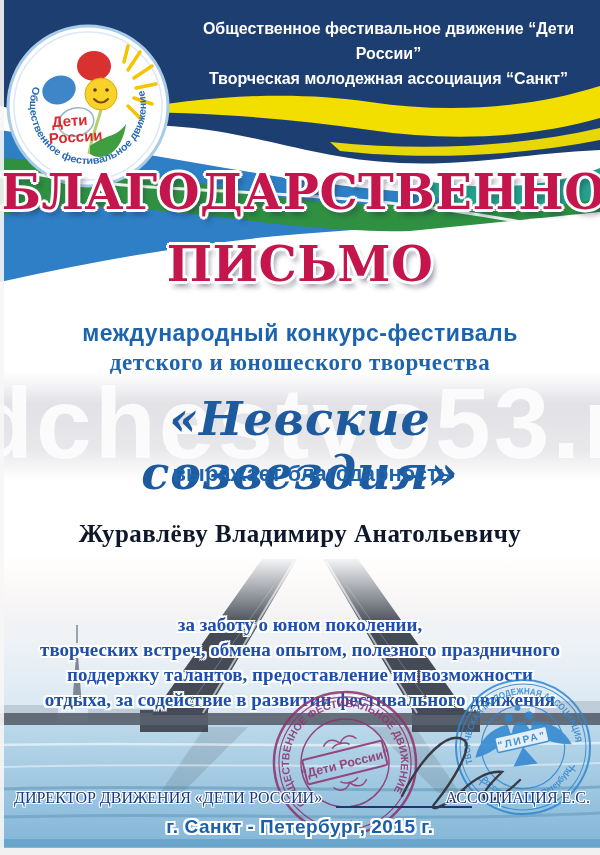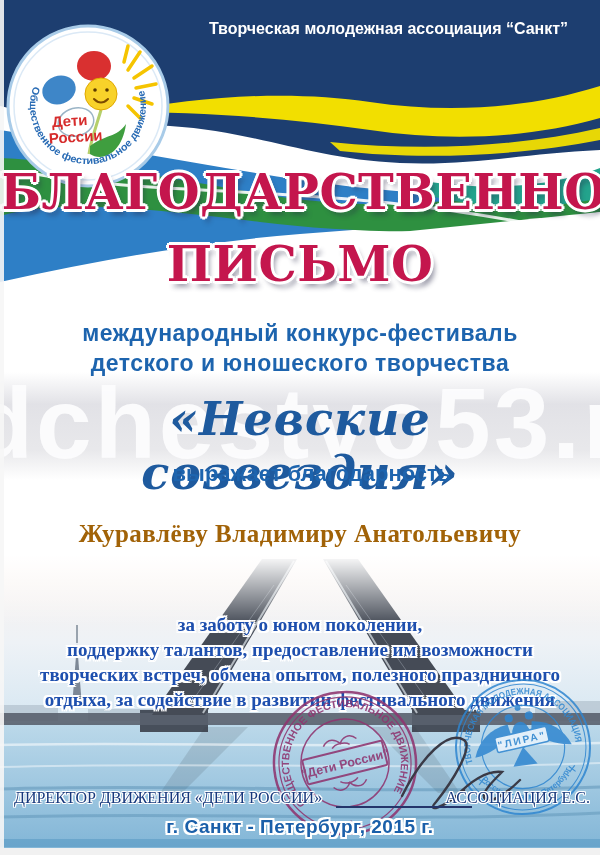--- a/index.html
+++ b/index.html
@@ -45,20 +45,21 @@
 
     <path d="M0,158 C80,162 160,176 250,192 C350,210 460,212 600,170 L600,212
              C480,238 360,234 260,222 C160,210 60,198 0,216 Z" fill="#2e9040"></path>
     <path d="M430,182 C500,192 560,184 600,168 L600,198 C540,212 470,206 430,196 Z" fill="#23a38c"></path>
 
     <path d="M0,284 C140,262 300,242 440,228 C500,222 560,216 600,212 L600,320 H0 Z" fill="#ffffff"></path>
     <path d="M24,172 C180,202 340,178 598,238" fill="none" stroke="#ffffff" stroke-width="3" opacity="0.9"></path>
   </svg>
 
   <div class="abs hdr" style="left:185px;right:8px;top:16px;text-align:center;">
+    <div>Общественное фестивальное движение “Дети России”</div>
     <div>Творческая молодежная ассоциация “Санкт”</div>
   </div>
 
   <svg class="abs" style="left:6px;top:22px" width="165" height="168" viewBox="0 0 165 168">
     <defs>
       <path id="logoArc" d="M27.5,64.2 A58,58 0 1 0 136.5,64.2" fill="none"></path>
     </defs>
     <circle cx="82" cy="84" r="80" fill="#ffffff" stroke="#a8cbe8" stroke-width="3"></circle>
     <circle cx="82" cy="84" r="74" fill="#ffffff" stroke="#dbe9f6" stroke-width="1.5"></circle>
 
@@ -91,28 +92,28 @@
 
   <div class="abs ctr title-line" style="top:164px;">БЛАГОДАРСТВЕННОЕ</div>
   <div class="abs ctr title-line" style="top:236px;">ПИСЬМО</div>
 
   <div class="abs" style="left:0;right:0;top:372px;height:108px;
               background:linear-gradient(180deg,rgba(231,231,234,0) 0%,rgba(224,224,229,.95) 30%,rgba(231,231,234,.95) 72%,rgba(242,242,244,0) 100%);">
     <div class="abs wm" style="left:-28px;top:-6px;white-space:nowrap;">dchestvo53.r</div>
   </div>
 
   <div class="abs ctr blue-sans" style="top:320px;font-size:23px;letter-spacing:0.5px;">международный конкурс-фестиваль</div>
-  <div class="abs ctr blue-sans" style="top:350px;font-size:23px;letter-spacing:0.5px;">детского и юношеского творчества</div>
+  <div class="abs ctr blue-sans" style="top:350px;font-size:23px;letter-spacing:0.5px;font-family:Liberation Serif, serif;">детского и юношеского творчества</div>
 
   <div class="abs ctr script" style="top:392px;">«Невские  созвездия»</div>
 
   <div class="abs ctr blue-sans" style="top:461px;font-size:22px;padding-left:24px;">выражает благодарность</div>
 
   <div class="abs ctr" style="top:520px;font-family:'Liberation Serif',serif;font-weight:bold;
-              font-size:25px;color:#a16207;letter-spacing:0.5px;">Журавлёву Владимиру Анатольевичу</div>
+              font-size:25px;color:#0f172a;letter-spacing:0.5px;">Журавлёву Владимиру Анатольевичу</div>
 
   <svg class="abs" style="left:0;top:555px" width="600" height="300" viewBox="0 0 600 300">
     <defs>
       <linearGradient id="sky" x1="0" y1="0" x2="0" y2="1">
         <stop offset="0" stop-color="#fbf1ec"></stop>
           <stop offset="0.5" stop-color="#eef2f6"></stop>
         <stop offset="1" stop-color="#d4e6f2"></stop>
       </linearGradient>
       <linearGradient id="water" x1="0" y1="0" x2="0" y2="1">
         <stop offset="0" stop-color="#bcd9ea"></stop>
@@ -157,22 +158,22 @@
     <path d="M0,212 C200,206 400,216 600,208" stroke="rgba(255,255,255,0.45)" stroke-width="2" fill="none"></path>
     <path d="M0,234 C180,228 380,240 600,232" stroke="rgba(60,120,160,0.35)" stroke-width="3" fill="none"></path>
     <path d="M0,262 C200,256 400,268 600,258" stroke="rgba(60,120,160,0.3)" stroke-width="3" fill="none"></path>
     <rect x="0" y="284" width="600" height="8" fill="#4f93c0" opacity="0.5"></rect>
     <rect x="0" y="294" width="600" height="6" fill="#cfe4f1"></rect>
     <rect x="0" y="0" width="600" height="70" fill="url(#fade)"></rect>
   </svg>
 
   <div class="abs ctr ow2" style="top:612px;">
     <div class="body-line">за заботу о юном поколении,</div>
+    <div class="body-line">творческих встреч, обмена опытом, полезного праздничного</div>
     <div class="body-line">поддержку талантов, предоставление им возможности</div>
-    <div class="body-line">творческих встреч, обмена опытом, полезного праздничного</div>
     <div class="body-line">отдыха, за содействие в развитии фестивального движения</div>
   </div>
 
   <svg class="abs" style="left:270px;top:688px;transform:rotate(-6deg);opacity:0.88" width="150" height="150" viewBox="0 0 150 150">
     <defs>
         <path id="redArc" d="M32.1,111 A56,56 0 1 1 117.9,111" fill="none"></path>
       </defs>
     <g stroke="#8f3570" fill="none">
       <circle cx="75" cy="75" r="71" stroke-width="2.5"></circle>
       <circle cx="75" cy="75" r="66" stroke-width="1.2"></circle>

